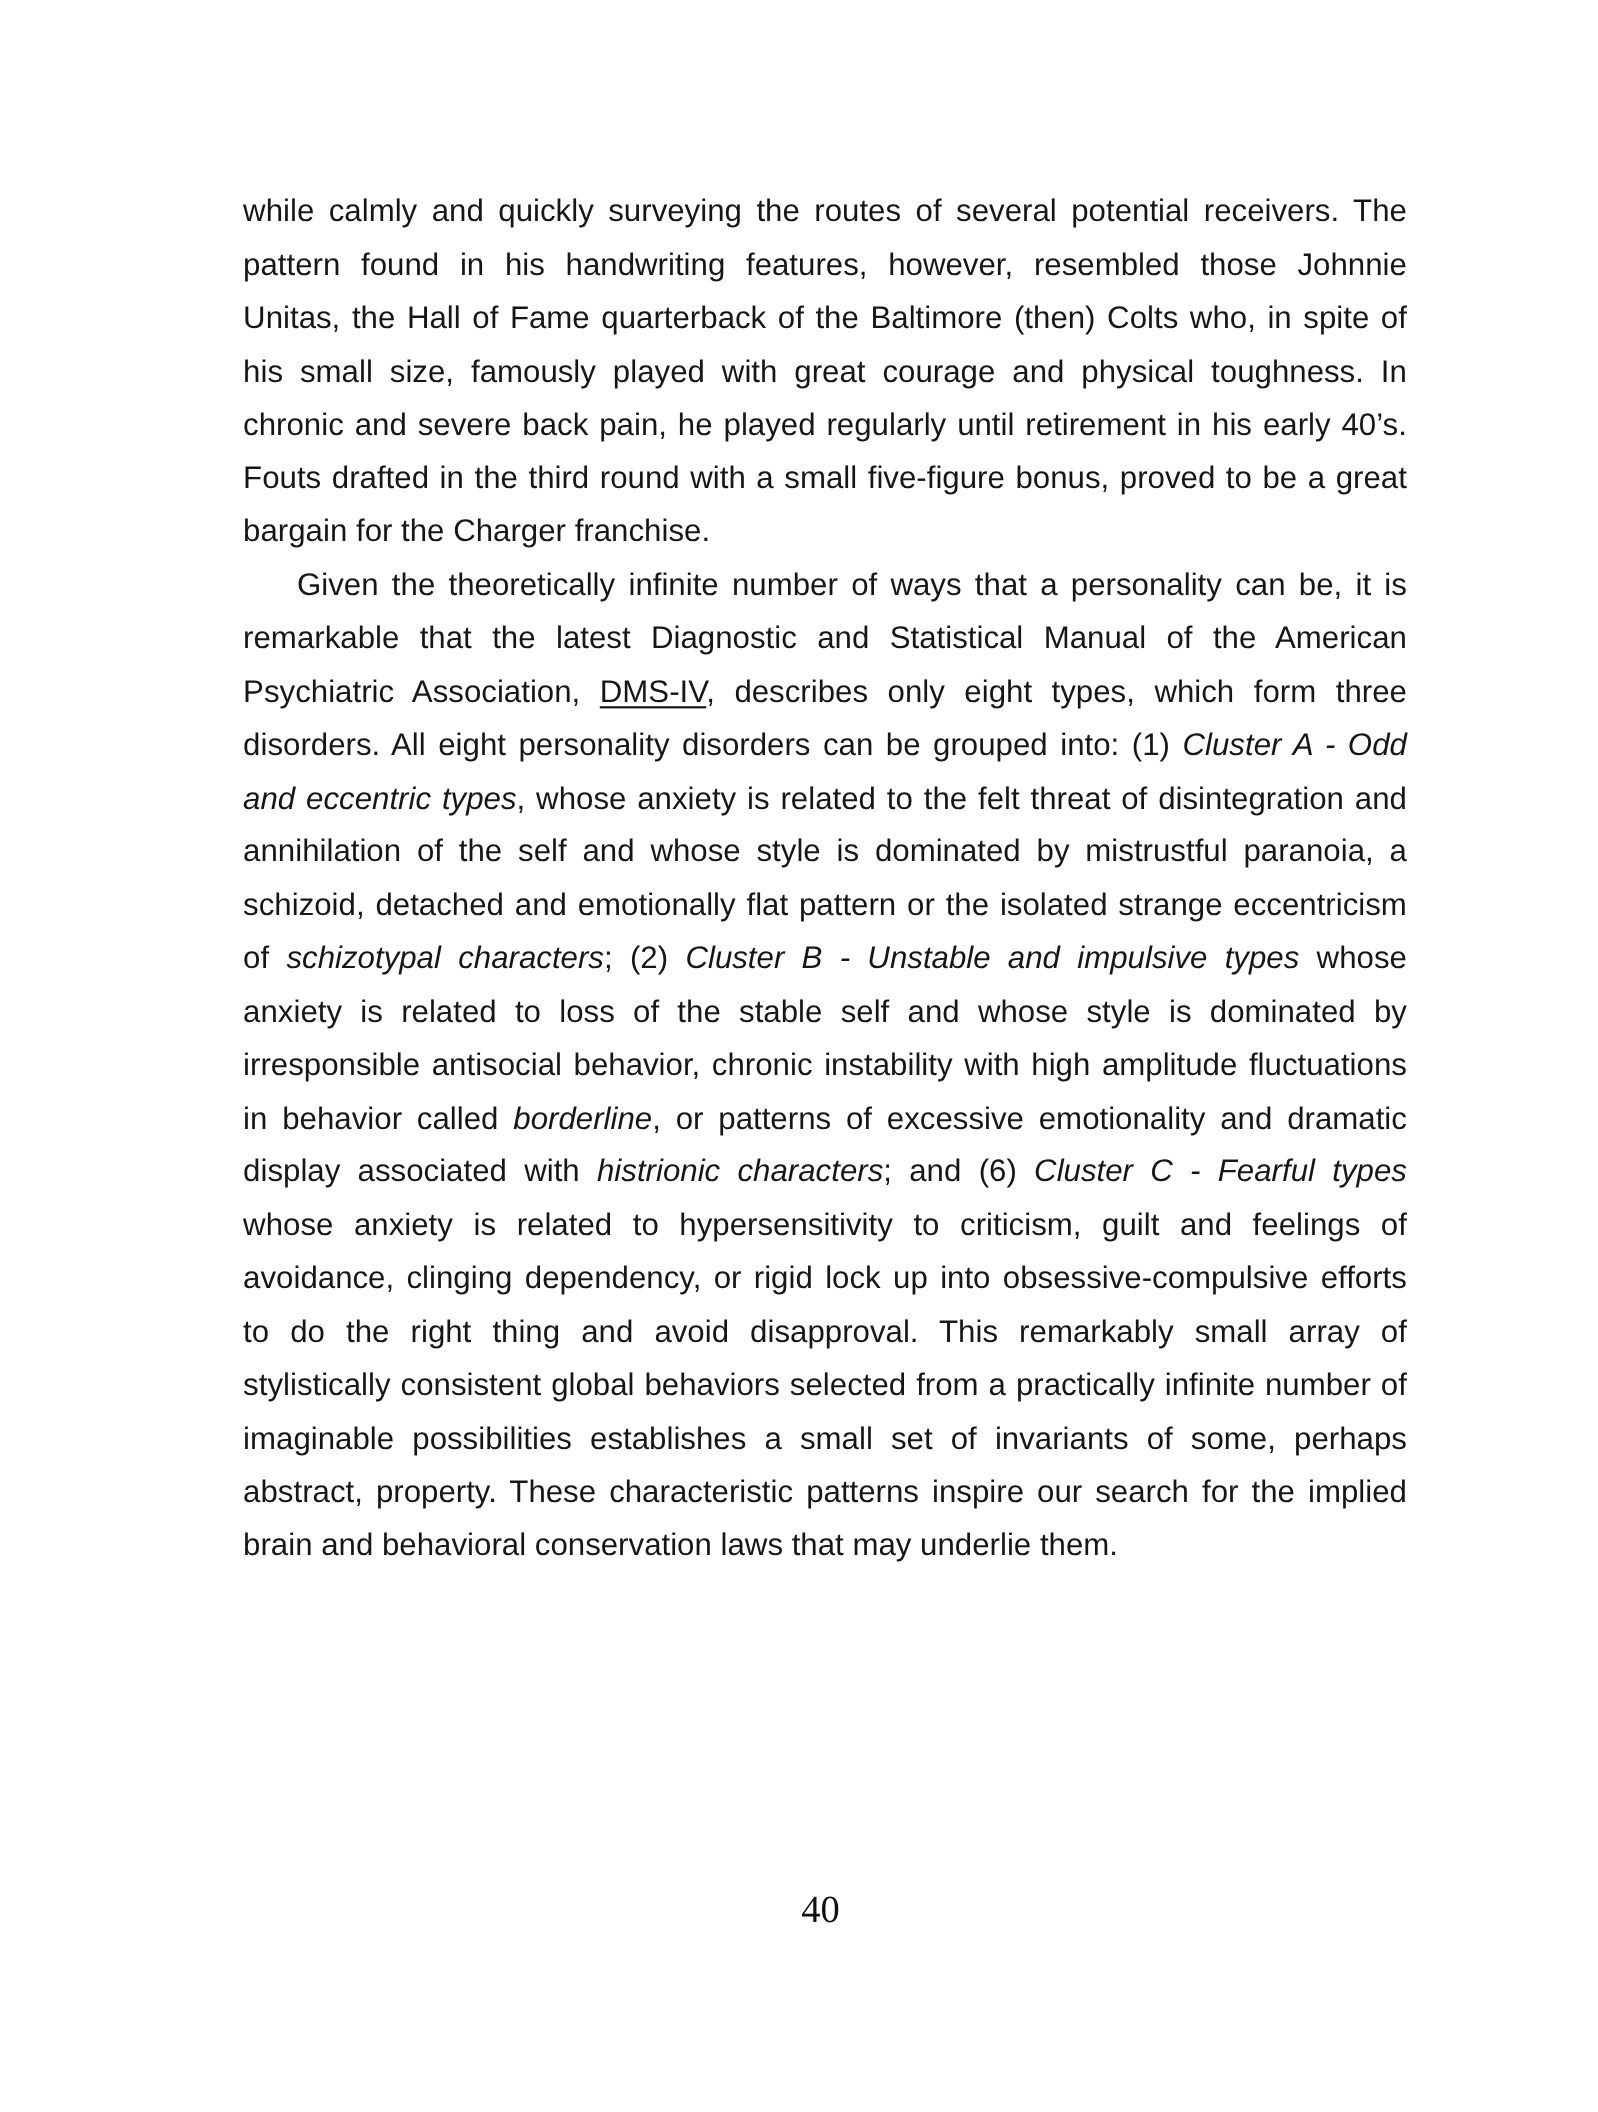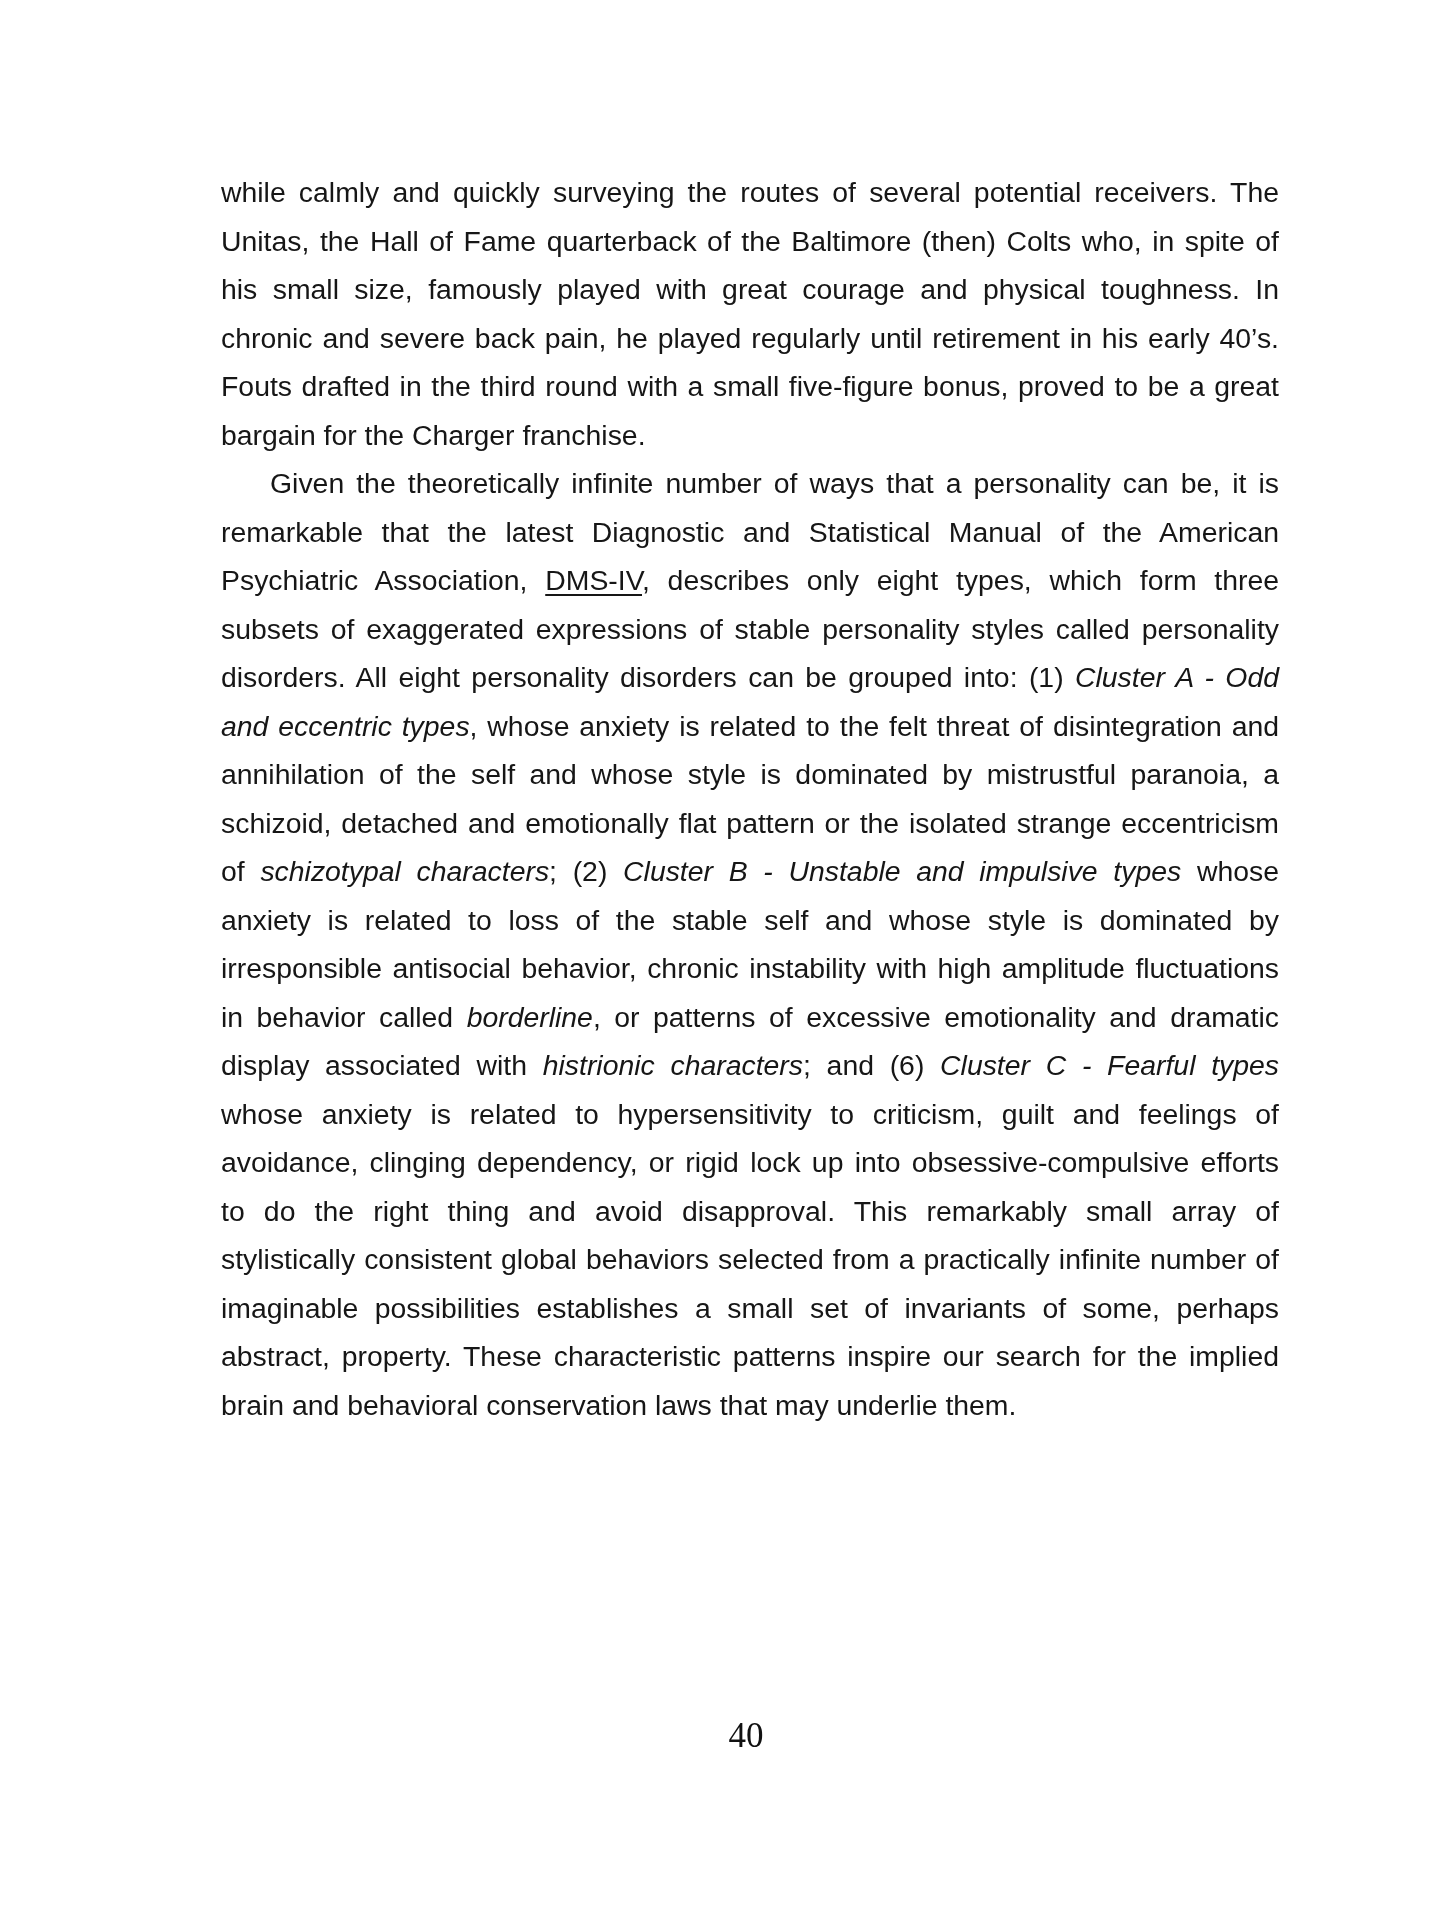--- a/index.html
+++ b/index.html
@@ -58,29 +58,29 @@
     color: #0c4a6e;
     letter-spacing: 0.5px;
   }
 </style>
 </head>
 <body>
 
 <div class="page">
   <div class="textblock">
       <div class="line"><span>while calmly and quickly surveying the routes of several potential receivers. The</span></div>
+      <div class="line"><span>pattern found in his handwriting features, however, resembled those Johnnie</span></div>
       <div class="line"><span>Unitas, the Hall of Fame quarterback of the Baltimore (then) Colts who, in spite of</span></div>
       <div class="line"><span>his small size, famously played with great courage and physical toughness. In</span></div>
       <div class="line"><span>chronic and severe back pain, he played regularly until retirement in his early 40’s.</span></div>
       <div class="line"><span>Fouts drafted in the third round with a small five-figure bonus, proved to be a great</span></div>
       <div class="line last"><span>bargain for the Charger franchise.</span></div>
       <div class="line indent"><span>Given the theoretically infinite number of ways that a personality can be, it is</span></div>
       <div class="line"><span>remarkable that the latest Diagnostic and Statistical Manual of the American</span></div>
       <div class="line"><span>Psychiatric Association, </span><span class="un">DMS-IV</span><span>, describes only eight types, which form three</span></div>
-      <div class="line"><span>subsets of exaggerated expressions of stable personality styles called personality</span></div>
       <div class="line"><span>disorders. All eight personality disorders can be grouped into: (1) </span><span class="it">Cluster A - Odd</span></div>
       <div class="line"><span class="it">and eccentric types</span><span>, whose anxiety is related to the felt threat of disintegration and</span></div>
       <div class="line"><span>annihilation of the self and whose style is dominated by mistrustful paranoia, a</span></div>
       <div class="line"><span>schizoid, detached and emotionally flat pattern or the isolated strange eccentricism</span></div>
       <div class="line"><span>of </span><span class="it">schizotypal characters</span><span>; (2) </span><span class="it">Cluster B - Unstable and impulsive types</span><span> whose</span></div>
       <div class="line"><span>anxiety is related to loss of the stable self and whose style is dominated by</span></div>
       <div class="line"><span>irresponsible antisocial behavior, chronic instability with high amplitude fluctuations</span></div>
       <div class="line"><span>in behavior called </span><span class="it">borderline</span><span>, or patterns of excessive emotionality and dramatic</span></div>
       <div class="line"><span>display associated with </span><span class="it">histrionic characters</span><span>; and (6) </span><span class="it">Cluster C - Fearful types</span></div>
       <div class="line"><span>whose anxiety is related to hypersensitivity to criticism, guilt and feelings of</span></div>

